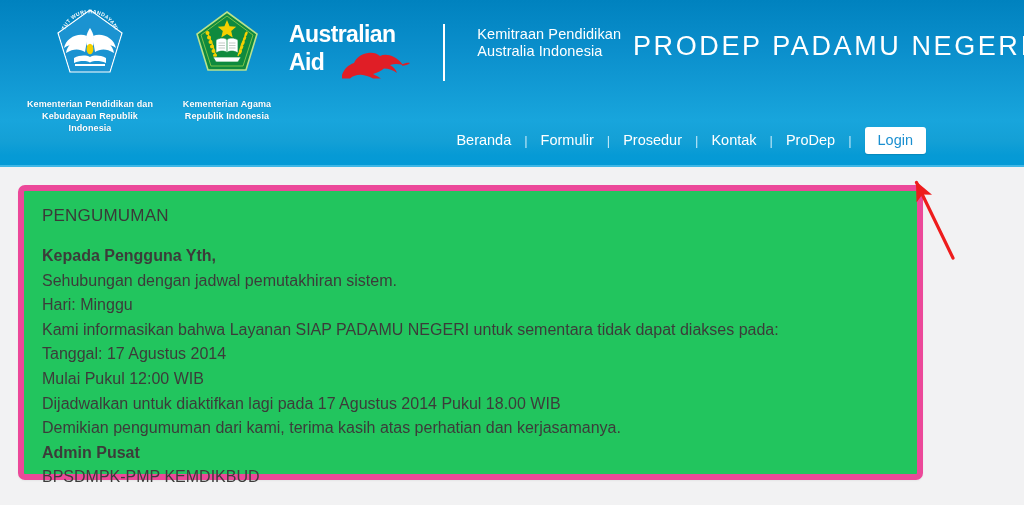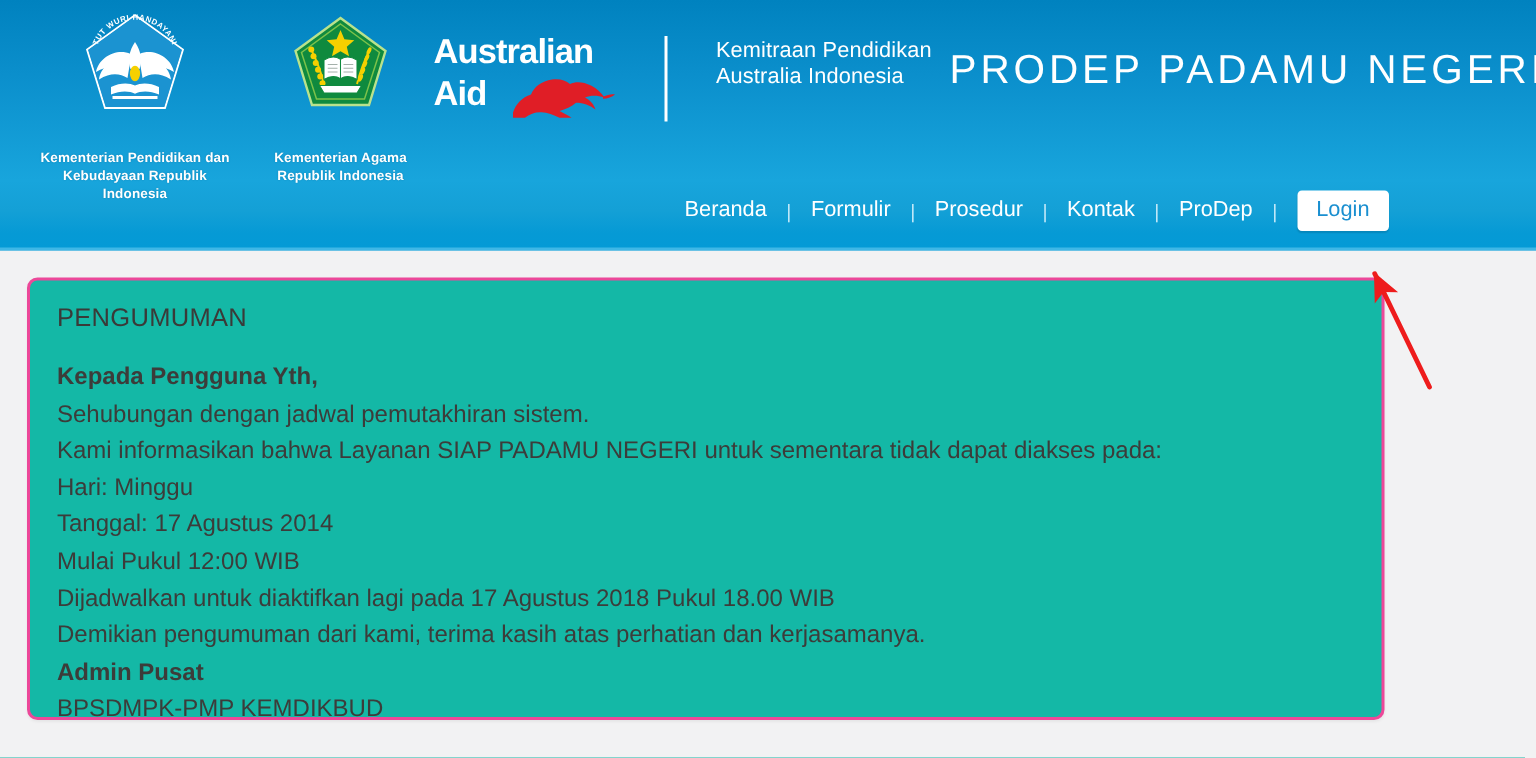--- a/index.html
+++ b/index.html
@@ -143,22 +143,22 @@
     box-shadow: 0 1px 1px rgba(0,0,0,.12);
   }
 
   
   .announcement-card {
     position: absolute;
     left: 18px;
     top: 185px;
     width: 905px;
     height: 295px;
-    background: #14b8a6;
-    border: 2px solid #ec4899;
+    background: #22c55e;
+    border: 6px solid #ec4899;
     border-radius: 7px;
     box-sizing: border-box;
     box-shadow: 0 1px 2px rgba(0,0,0,.05);
   }
   .announcement-title {
     position: absolute;
     left: 18px;
     top: 15px;
     font-size: 17px;
     color: #3a3a38;
@@ -292,25 +292,25 @@
   </nav>
 
   <div class="header-bottom-rule"></div>
 </div>
 
 <div class="announcement-card">
   <div class="announcement-title">PENGUMUMAN</div>
   <div class="announcement-body">
     <div class="ann-line bold">Kepada Pengguna Yth,</div>
     <div class="ann-line">Sehubungan dengan jadwal pemutakhiran sistem.</div>
+    <div class="ann-line">Hari: Minggu</div>
     <div class="ann-line">Kami informasikan bahwa Layanan SIAP PADAMU NEGERI untuk sementara tidak dapat diakses pada:</div>
-    <div class="ann-line">Hari: Minggu</div>
     <div class="ann-line">Tanggal: 17 Agustus 2014</div>
     <div class="ann-line">Mulai Pukul 12:00 WIB</div>
-    <div class="ann-line">Dijadwalkan untuk diaktifkan lagi pada 17 Agustus 2018 Pukul 18.00 WIB</div>
+    <div class="ann-line">Dijadwalkan untuk diaktifkan lagi pada 17 Agustus 2014 Pukul 18.00 WIB</div>
     <div class="ann-line">Demikian pengumuman dari kami, terima kasih atas perhatian dan kerjasamanya.</div>
     <div class="ann-line bold">Admin Pusat</div>
     <div class="ann-line">BPSDMPK-PMP KEMDIKBUD</div>
   </div>
 </div>
 
 <div class="arrow-annotation">
   <svg width="80" height="105" viewBox="0 0 80 105">
     <defs>
       <marker id="arrowHead" markerWidth="7" markerHeight="7" refX="5.6" refY="3.5" orient="auto" markerUnits="strokeWidth">

